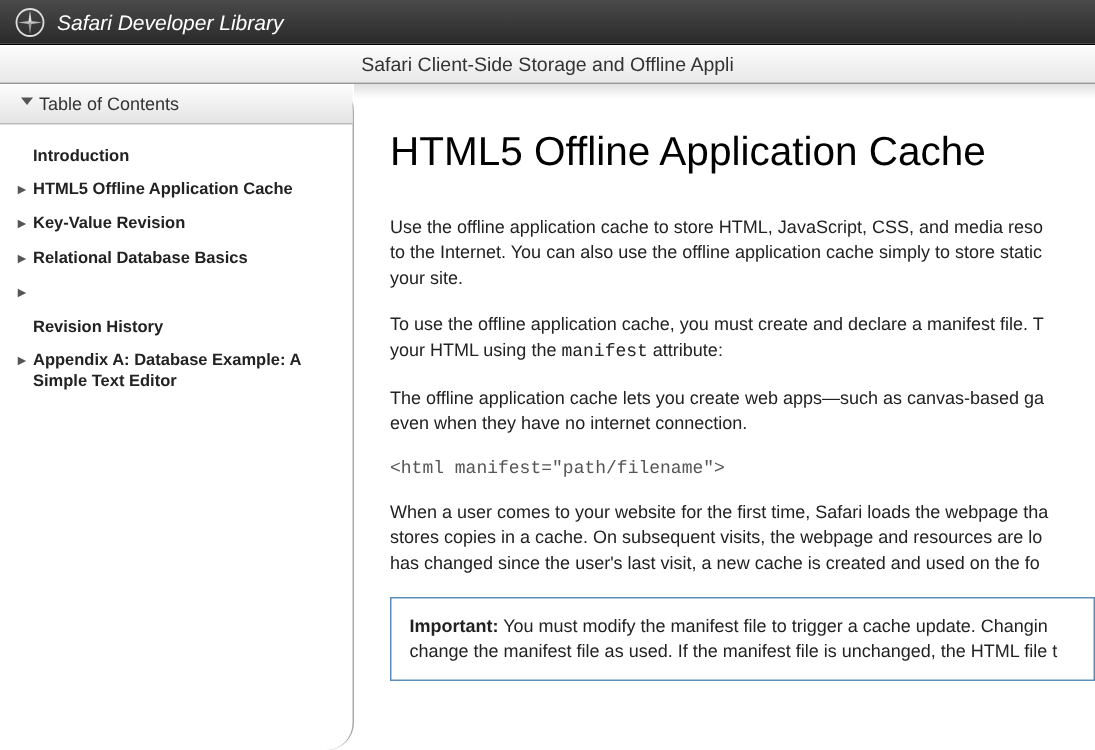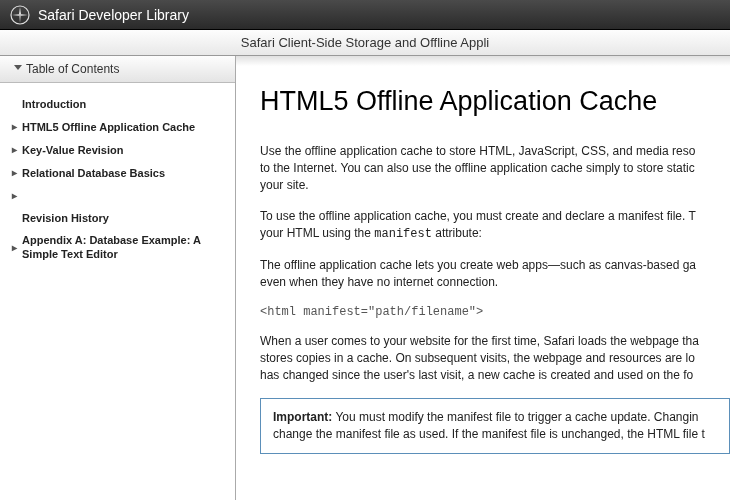--- a/index.html
+++ b/index.html
@@ -1,26 +1,26 @@
 <!DOCTYPE html>
 <html><head>
 <meta charset="utf-8">
 <style>
 * { margin: 0; padding: 0; box-sizing: border-box; }
 body { font-family: "Lucida Grande", Helvetica, Arial, sans-serif; font-size: 12px; color: #333; background: #fff; width: 730px; height: 500px; overflow: hidden; }
 .header { background: linear-gradient(to bottom, #4a4a4a 0%, #2a2a2a 100%); height: 30px; display: flex; align-items: center; padding: 0 10px; border-bottom: 1px solid #000; }
 .header-icon { width: 20px; height: 20px; margin-right: 8px; }
-.header-title { color: #fff; font-size: 14px; font-weight: normal; }
+.header-title { color: #fff; font-size: 14px; font-weight: normal; font-style: italic; }
 .subheader { background: linear-gradient(to bottom, #fdfdfd 0%, #e8e8e8 100%); height: 26px; border-bottom: 1px solid #999; display: flex; align-items: center; justify-content: center; padding: 0 8px; color: #333; font-size: 13px; overflow: hidden; white-space: nowrap; }
 .container { display: flex; height: calc(500px - 56px); }
-.sidebar { width: 236px; border-right: 1px solid #aaa; background: #fff; }
+.sidebar { width: 236px; border-right: 1px solid #aaa; background: #fff; border-radius: 18px; }
 .toc-header { background: linear-gradient(to bottom, #fdfdfd 0%, #e4e4e4 100%); border-bottom: 1px solid #bbb; padding: 6px 10px 6px 26px; font-size: 12px; color: #333; position: relative; }
 .toc-header .tri { position: absolute; left: 14px; top: 9px; width: 0; height: 0; border-left: 4px solid transparent; border-right: 4px solid transparent; border-top: 5px solid #555; }
 .toc-list { padding: 10px 6px 10px 12px; }
-.toc-item { display: flex; align-items: center; padding: 4px 0; color: #222; font-size: 11px; line-height: 14px; }
+.toc-item { display: flex; align-items: flex-start; padding: 4px 0; color: #222; font-size: 11px; line-height: 14px; }
 .toc-item .arrow { width: 10px; flex-shrink: 0; color: #555; font-size: 10px; margin-top: 1px; }
 .toc-item.bold { font-weight: bold; }
 .toc-item .label { flex: 1; }
 .content { flex: 1; padding: 20px 0 0 24px; background: #fff; overflow: hidden; }
 .content h1 { font-size: 27px; font-weight: normal; color: #000; margin-bottom: 26px; font-family: "Lucida Grande", Helvetica, Arial, sans-serif; }
 .content p { font-size: 12px; line-height: 17px; color: #222; margin-bottom: 14px; }
 .content code { font-family: Courier, monospace; font-size: 12px; }
 .codeblock { font-family: Courier, monospace; font-size: 12px; color: #555; margin: 6px 0 14px 0; }
 .important-box { border: 1px solid #5b8fb9; padding: 10px 12px; margin-top: 1px; font-size: 12px; line-height: 17px; color: #222; }
 .important-box strong { font-weight: bold; }

